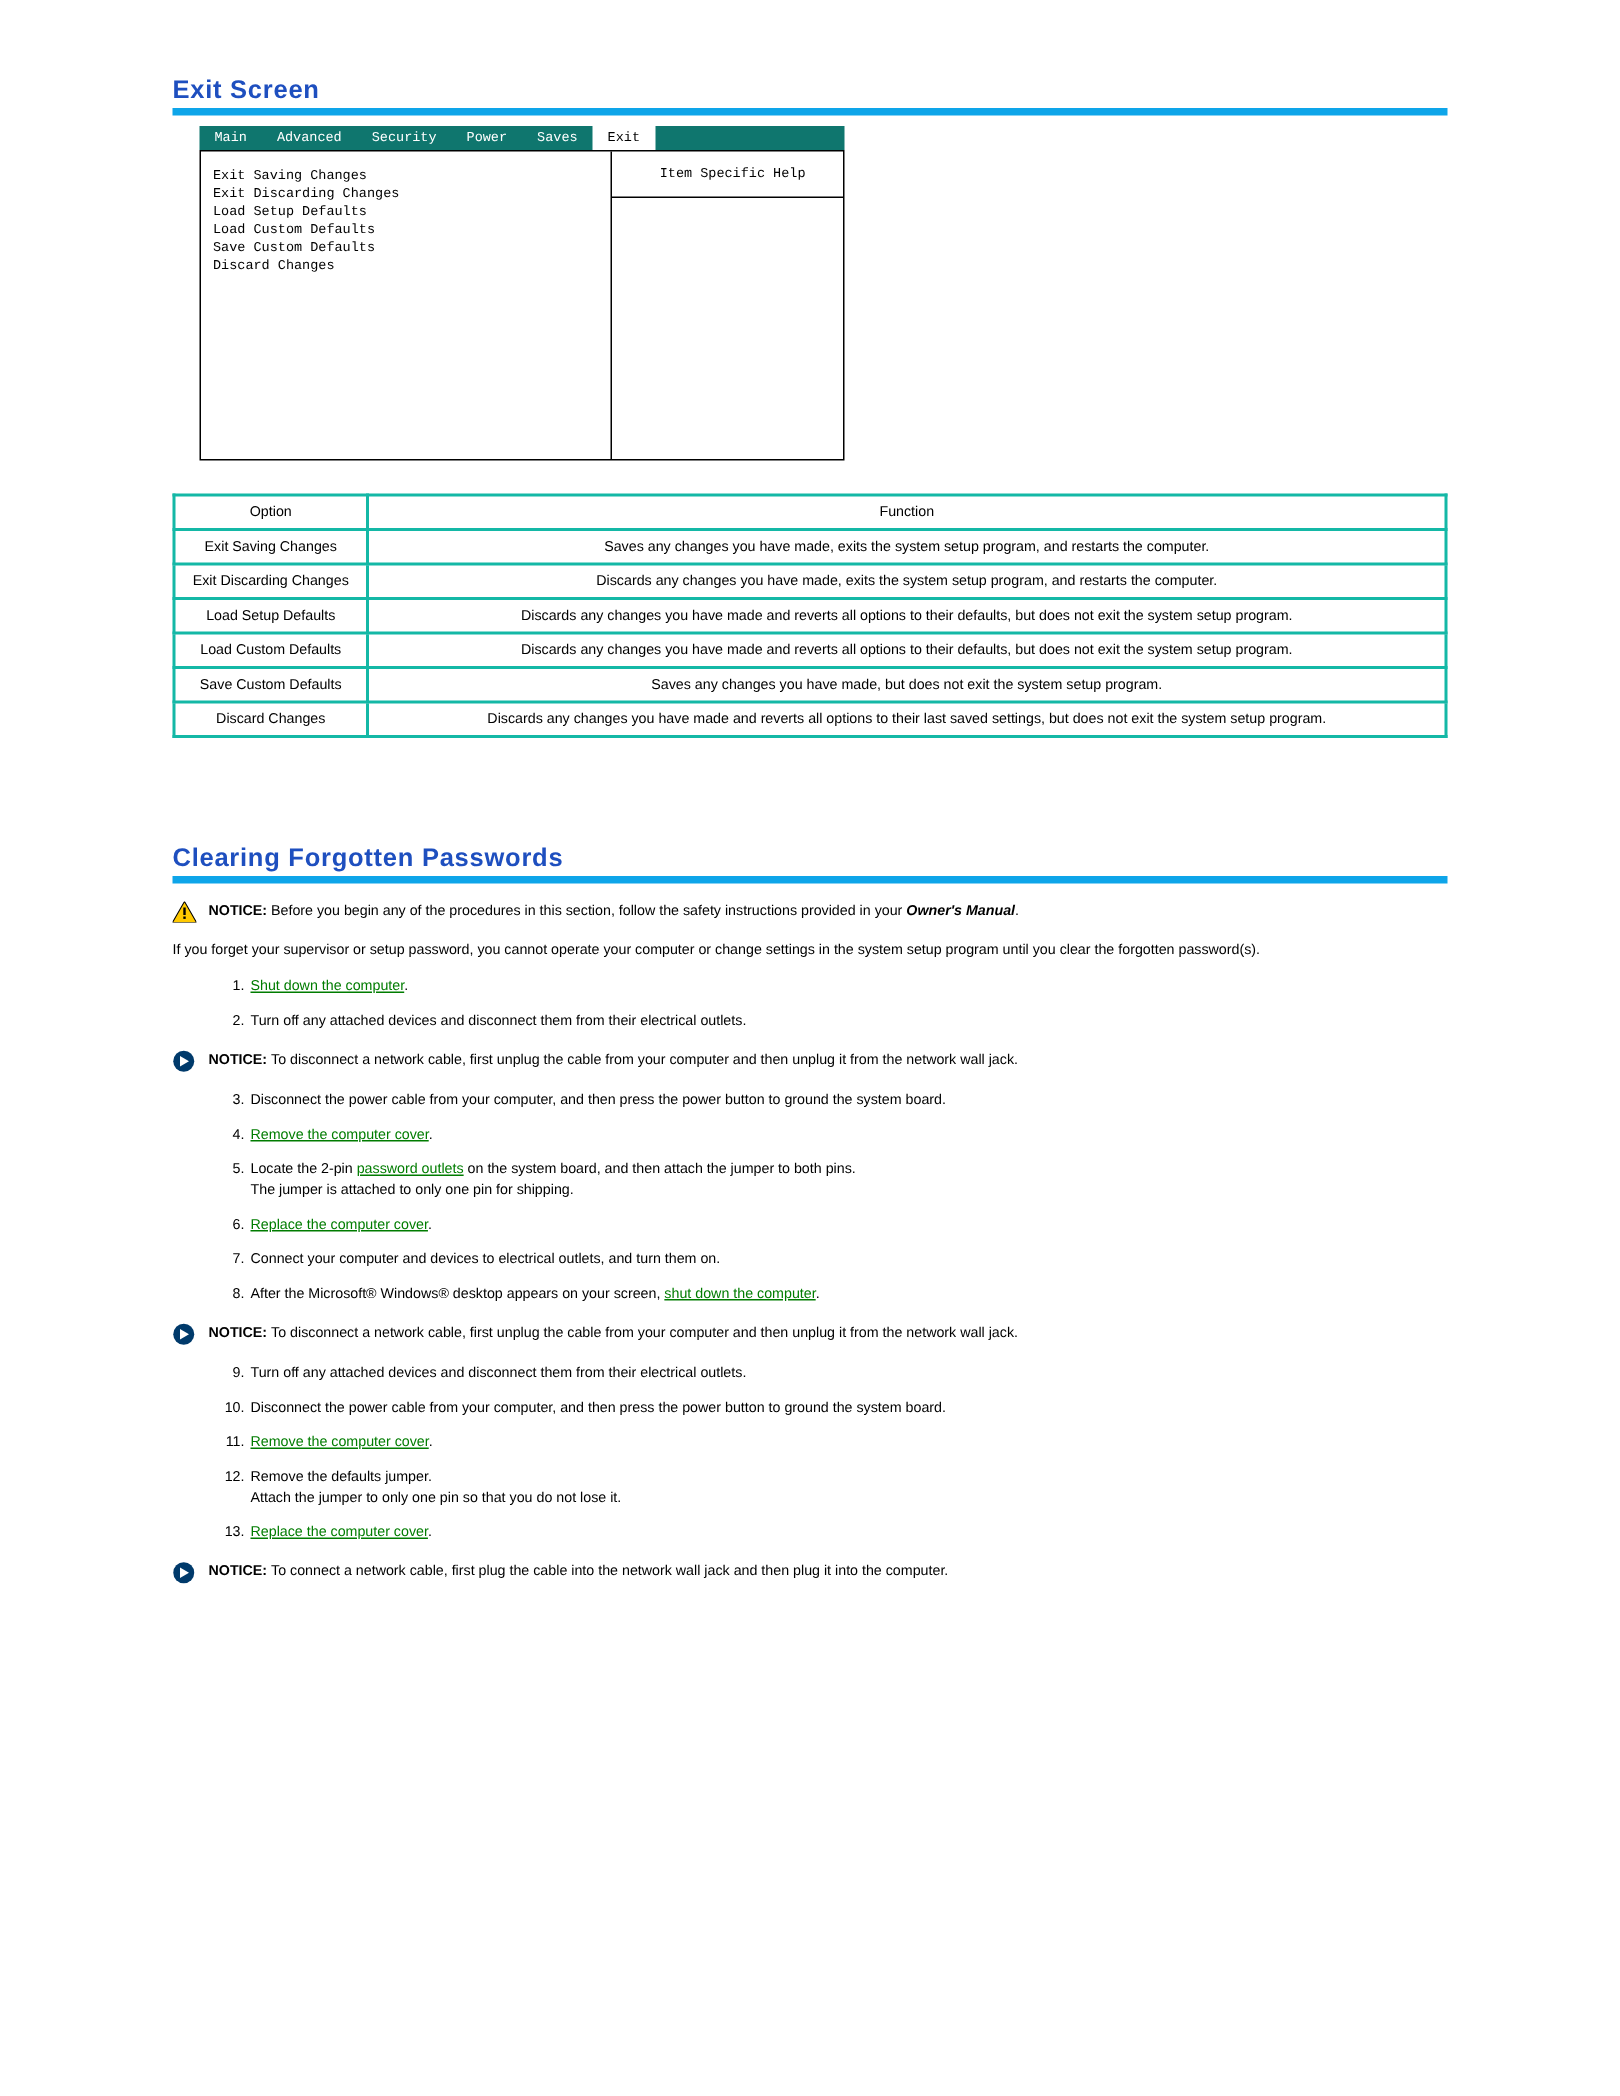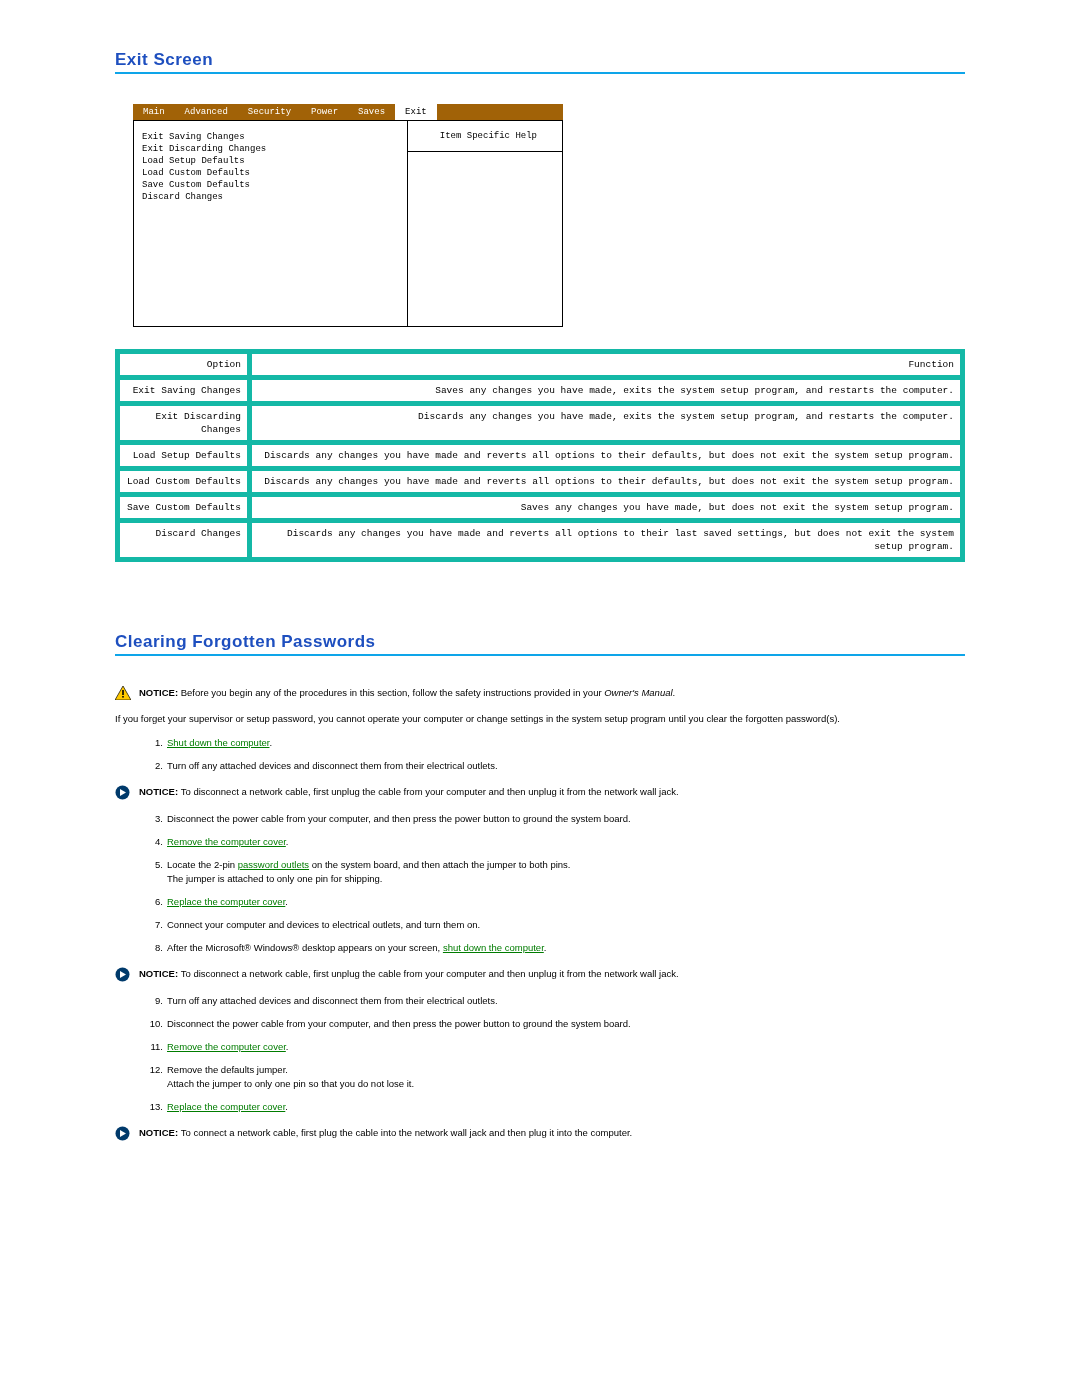--- a/index.html
+++ b/index.html
@@ -12,35 +12,35 @@
     width: 1080px;
   }
   .page {
     padding: 40px 115px 60px 115px;
   }
   h2.section {
     color: #1E4FBF;
     font-weight: bold;
     font-size: 17px;
     letter-spacing: 0.5px;
-    margin: 70px 0 30px 0;
-    border-bottom: 2px solid #0ea5e9;
+    margin: 70px 0 7px 0;
+    border-bottom: 5px solid #0ea5e9;
     padding-bottom: 2px;
   }
   h2.section.first {
     margin-top: 10px;
   }
   
   .bios {
     width: 430px;
     margin: 0 0 22px 18px;
   }
   .bios-tabs {
     display: flex;
-    background: #a16207;
+    background: #0f766e;
     color: #fff;
     font-family: "Courier New", monospace;
     font-size: 9px;
     height: 16px;
     align-items: flex-start;
   }
   .bios-tab {
     padding: 0 10px;
     line-height: 16px;
   }
@@ -79,27 +79,26 @@
     padding: 2px 0 0 18px;
     white-space: pre;
   }
   
   table.opts {
     border-collapse: collapse;
     width: 100%;
     margin-top: 6px;
   }
   table.opts th, table.opts td {
-    border: 5px solid #14b8a6;
+    border: 2px solid #14b8a6;
     font-size: 9.5px;
     padding: 4px 6px;
-    text-align: right;
+    text-align: center;
     vertical-align: top;
     line-height: 13px;
-    font-family: Liberation Mono, monospace;
   }
   table.opts th {
     font-weight: normal;
   }
   .col-opt { width: 115px; }
   
   .notice {
     display: flex;
     align-items: flex-start;
     margin: 12px 0 12px 0;
@@ -138,21 +137,21 @@
     width: 20px;
     text-align: right;
   }
   ol.steps > li .sub {
     display: block;
   }
   a.link {
     color: #007C00;
     text-decoration: underline;
   }
-  .italic { font-style: italic; }
+  .italic { font-style: italic; font-weight: bold; }
 </style>
 </head>
 <body>
 
 <div class="page">
 
   <h2 class="section first">Exit Screen</h2>
 
   <div class="bios">
     <div class="bios-tabs">

